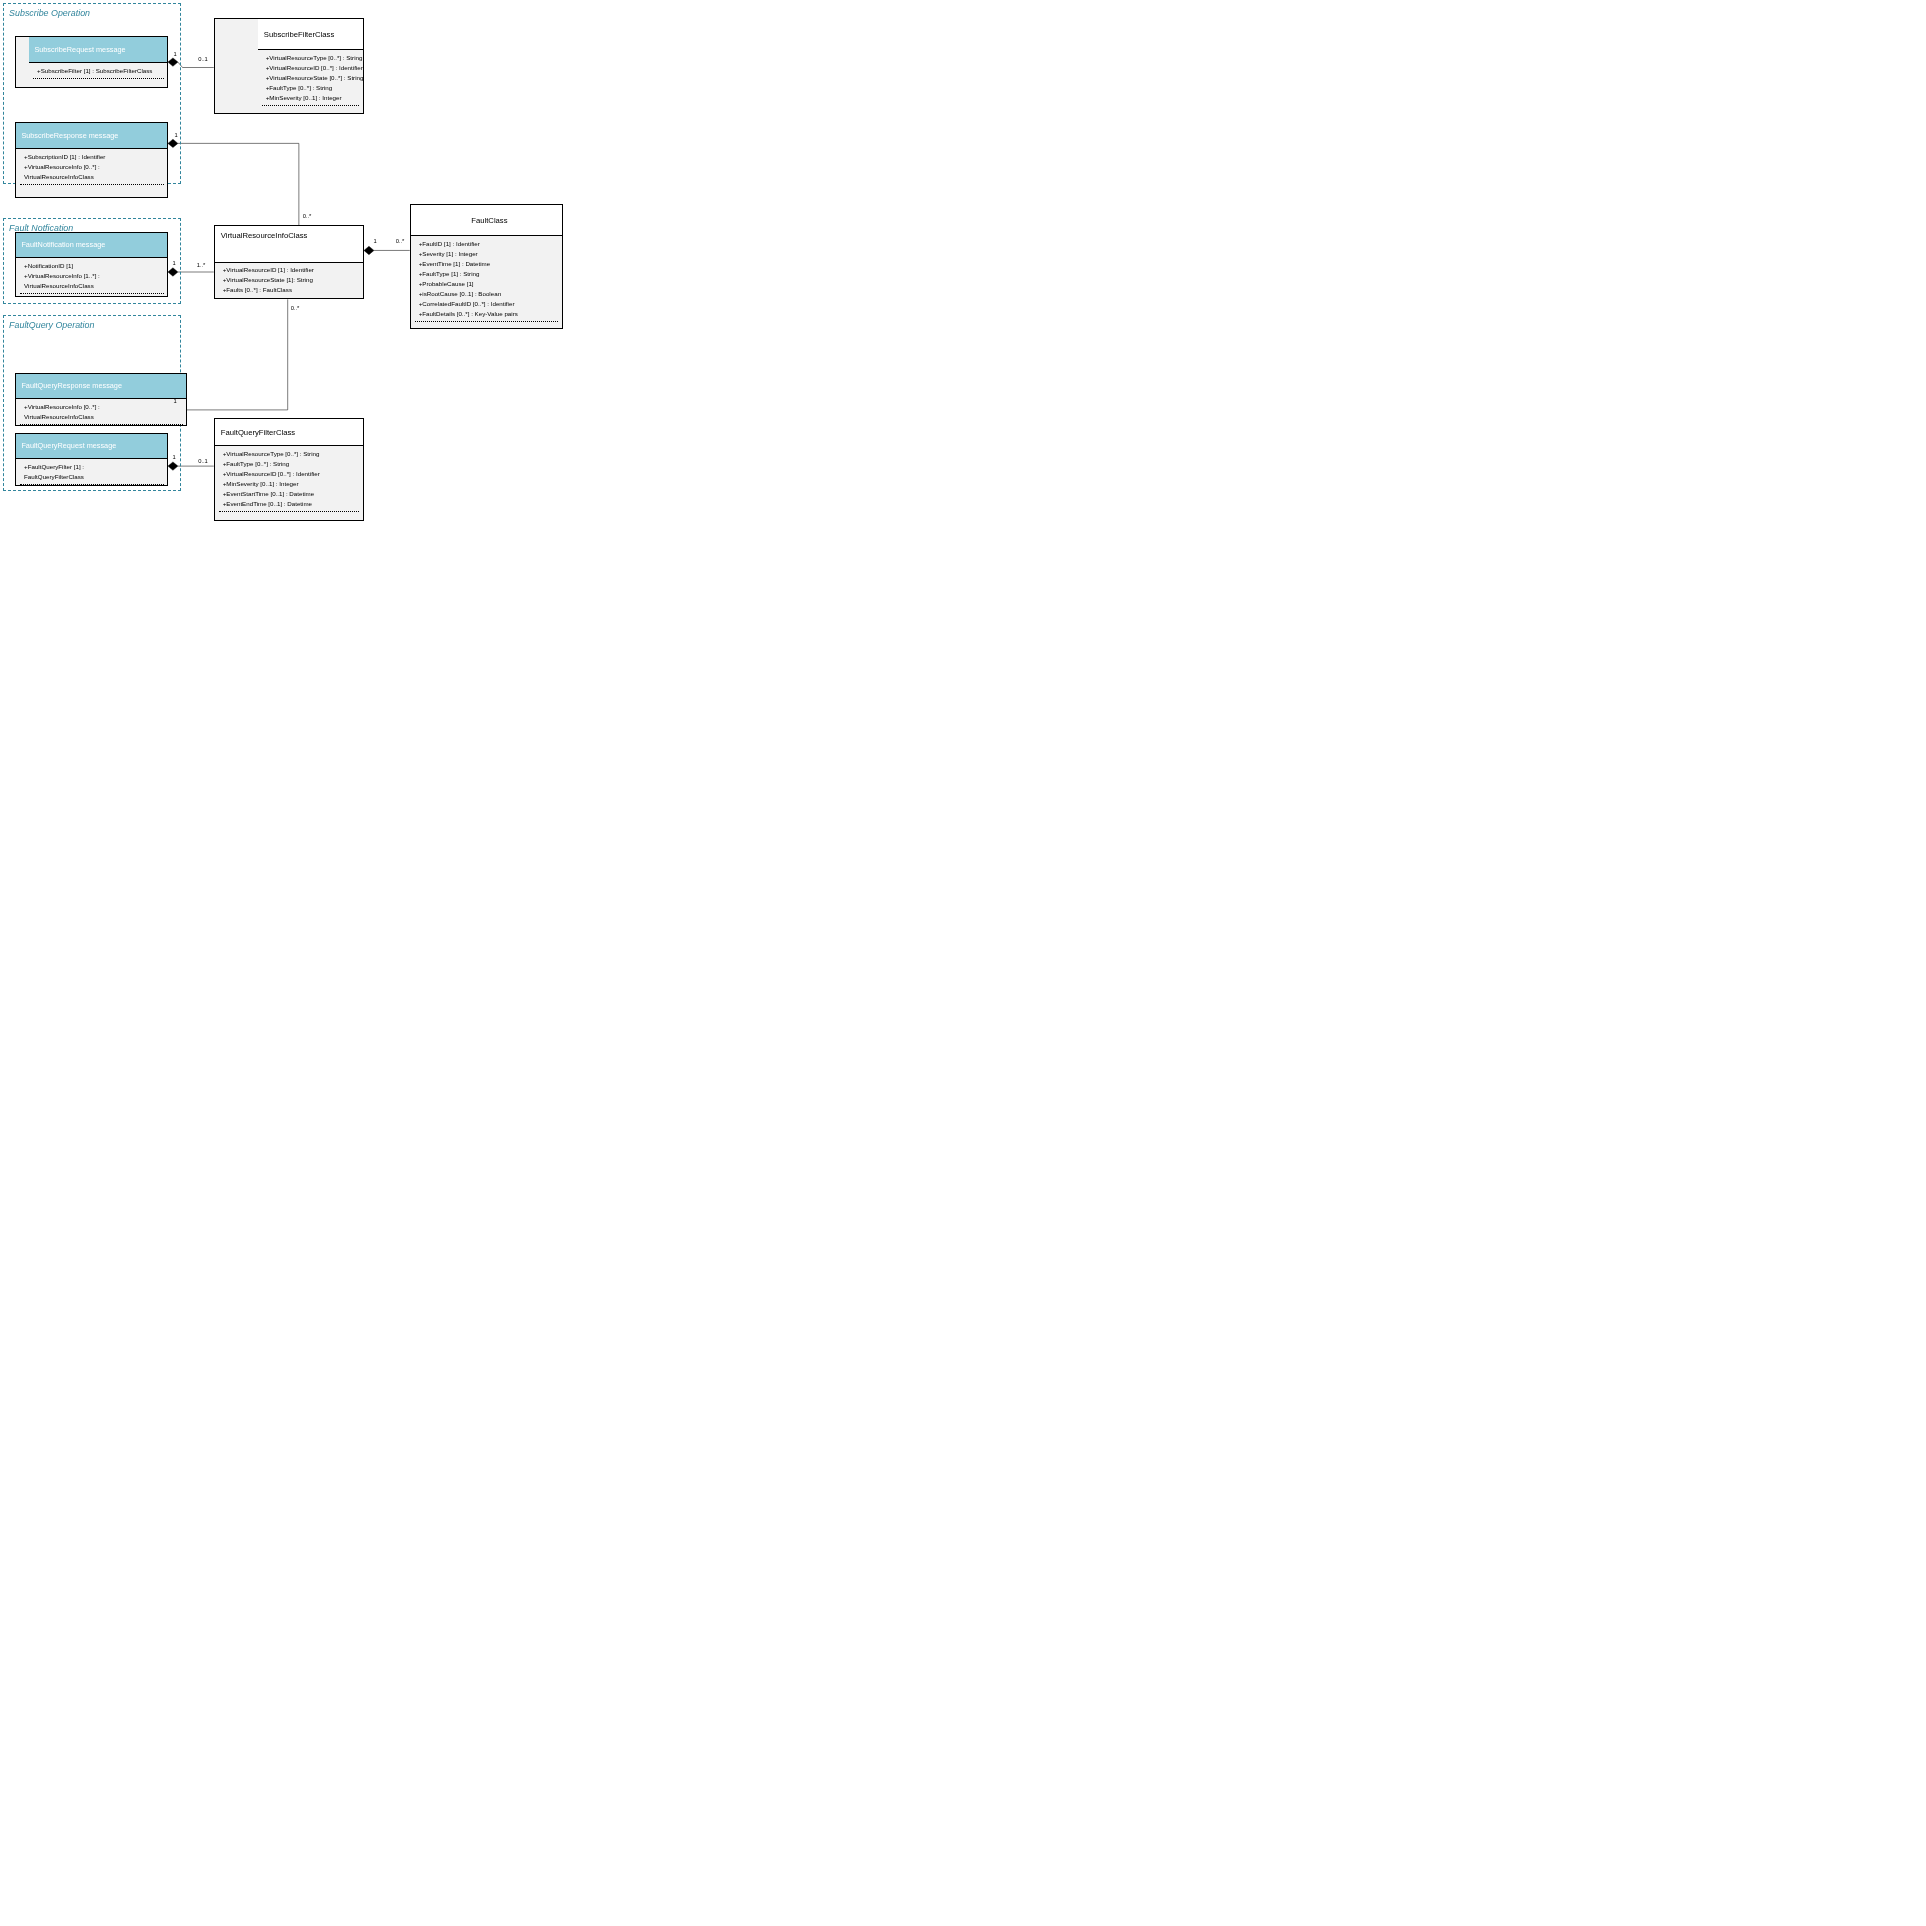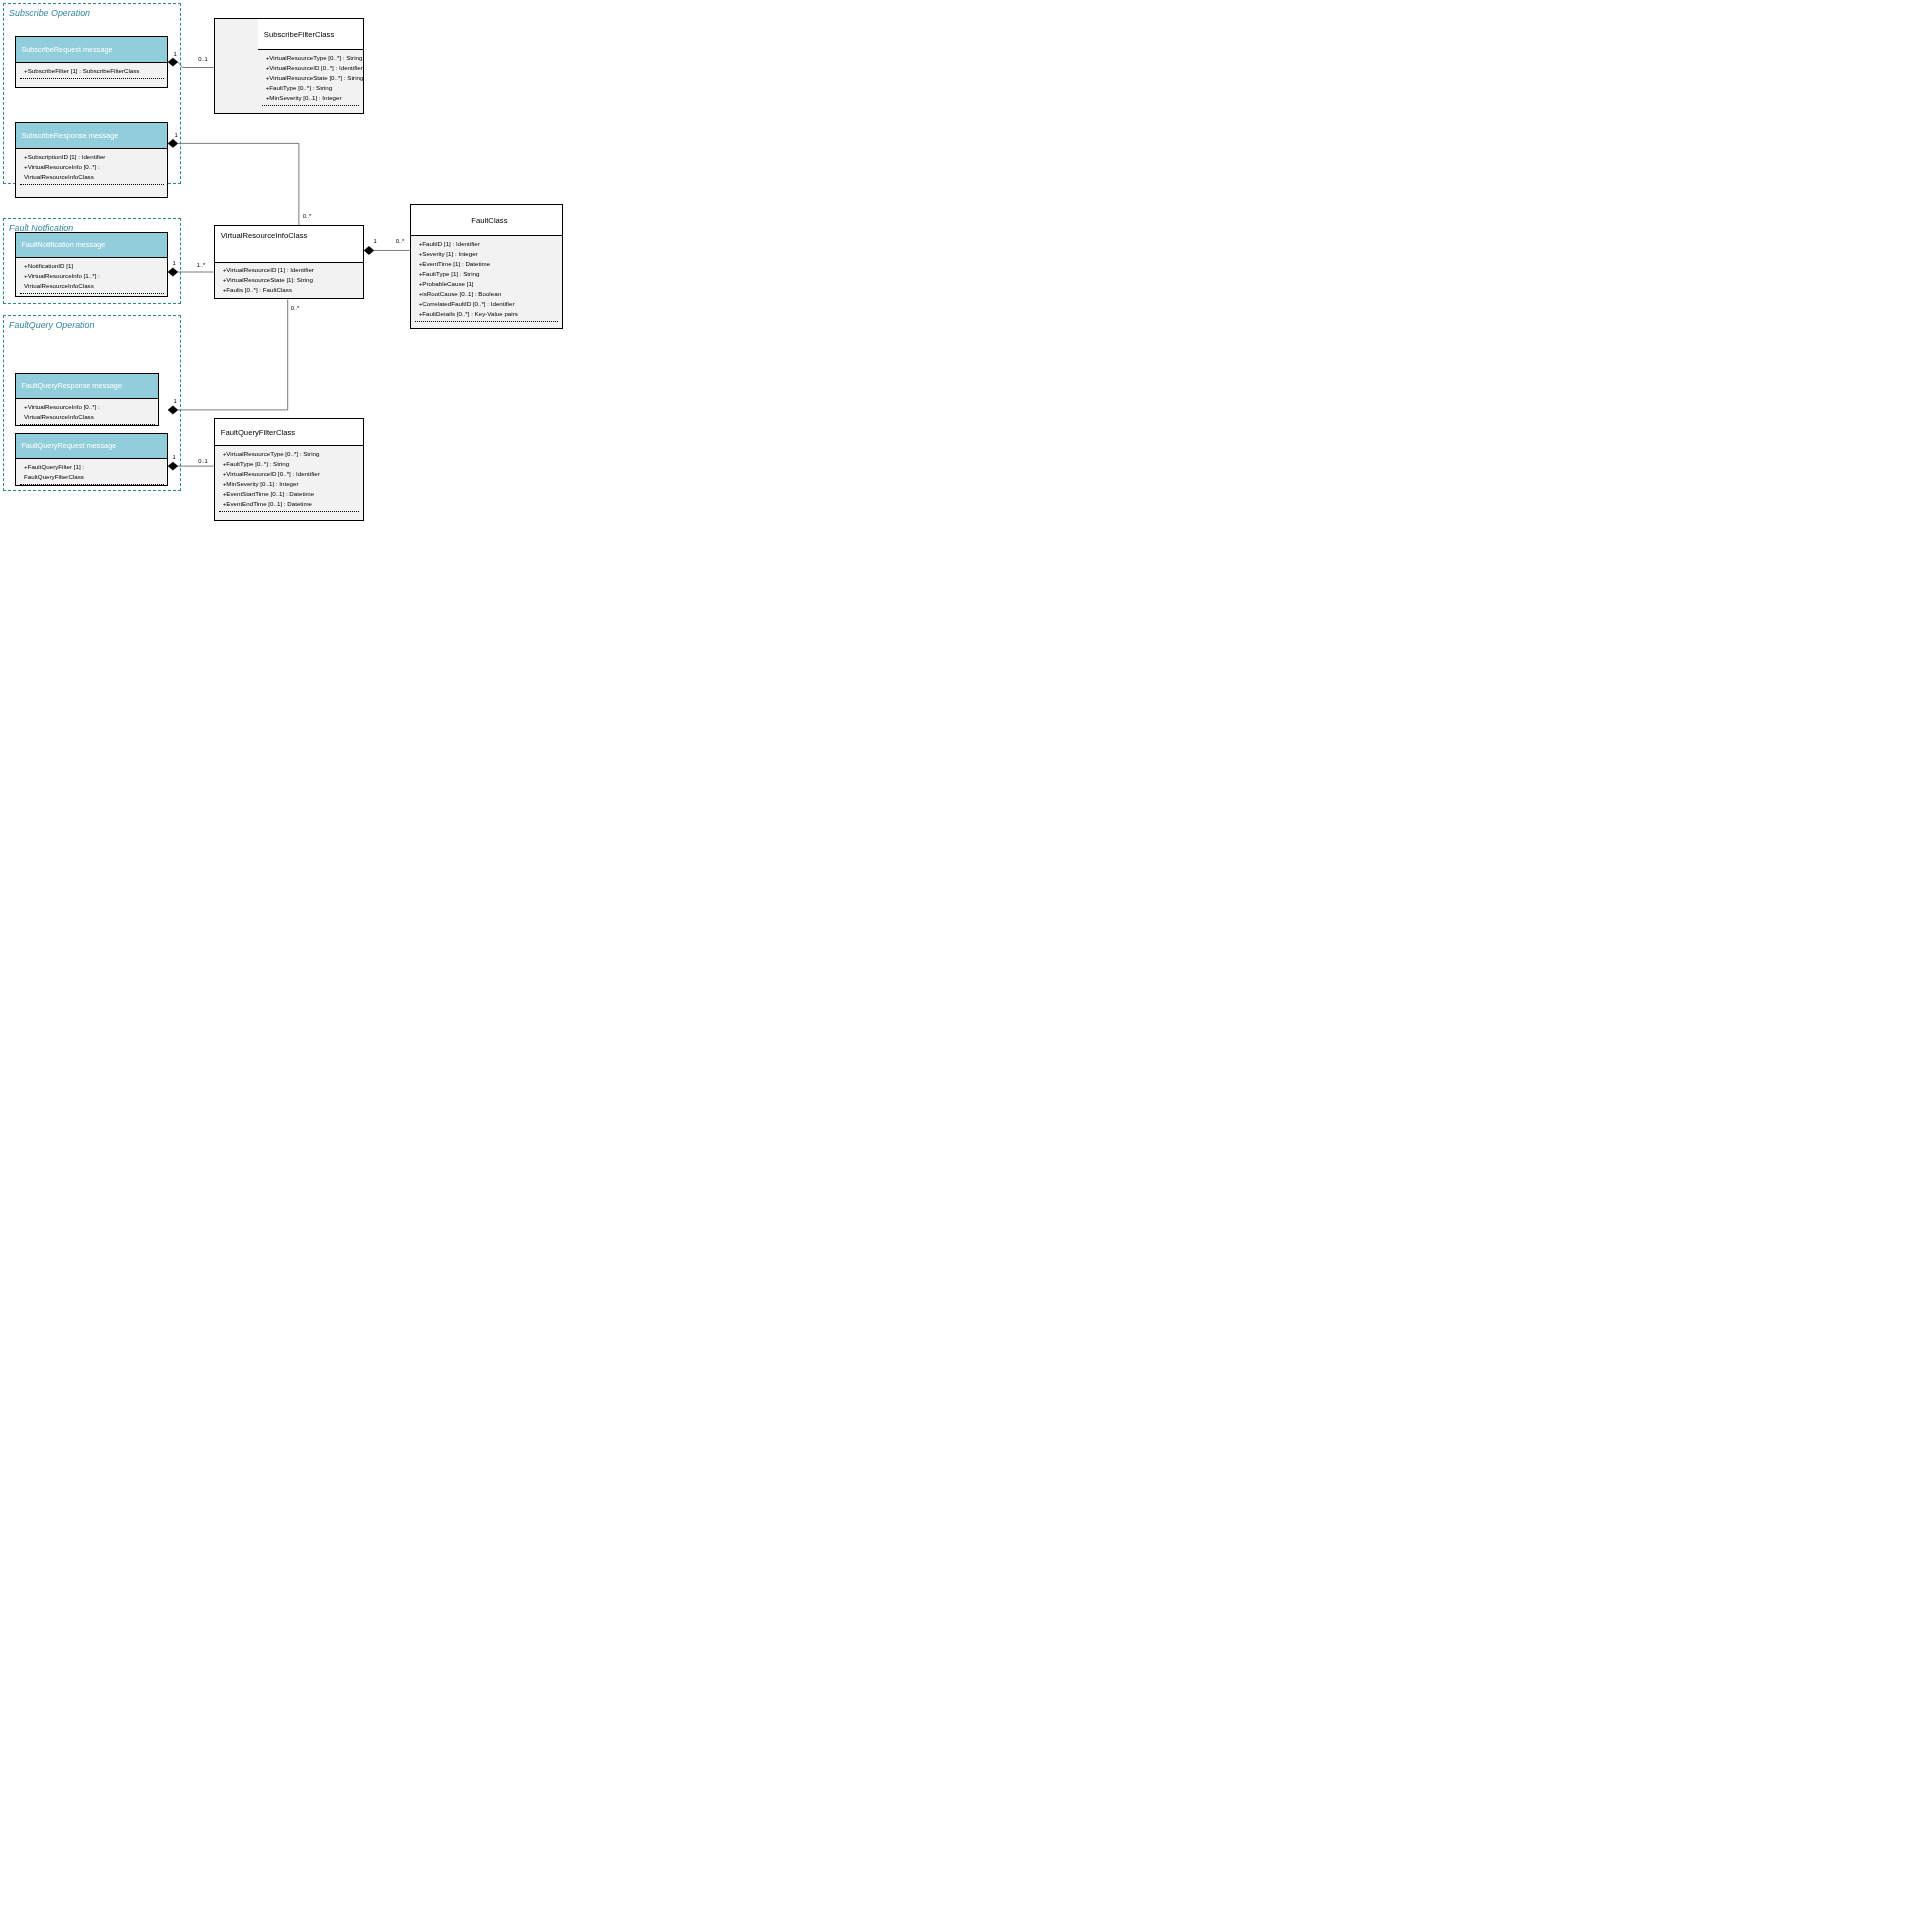--- a/index.html
+++ b/index.html
@@ -62,21 +62,21 @@
   <div class="group" style="left:3.1px;top:3.1px;width:178px;height:181px;">
     <div class="group-label">Subscribe Operation</div>
   </div>
   <div class="group" style="left:3.1px;top:218px;width:178px;height:86px;">
     <div class="group-label">Fault Notfication</div>
   </div>
   <div class="group" style="left:3.1px;top:315px;width:178px;height:176px;">
     <div class="group-label">FaultQuery Operation</div>
   </div>
 
-  <div class="box" style="left:15.4px;top:36px;width:153px;height:52px;">
+  <div class="box" style="left:15.4px;top:36px;width:153px;height:52px;padding-left:13px;">
     <div class="msg-header" style="height:25px;">
       <span class="msg-title">SubscribeRequest message</span>
     </div>
     <div class="box-body">
       <div class="attr">+SubscribeFilter [1] : SubscribeFilterClass</div>
       <div class="dotted-sep"></div>
     </div>
   </div>
 
   <div class="box" style="left:15.4px;top:122px;width:153px;height:76px;">
@@ -96,21 +96,21 @@
       <span class="msg-title">FaultNotification message</span>
     </div>
     <div class="box-body">
       <div class="attr">+NotificationID [1]</div>
       <div class="attr">+VirtualResourceInfo [1..*] :</div>
       <div class="attr">VirtualResourceInfoClass</div>
       <div class="dotted-sep"></div>
     </div>
   </div>
 
-  <div class="box" style="left:15.4px;top:373px;width:144px;height:53px;">
+  <div class="box" style="left:15.4px;top:373px;width:172px;height:53px;">
     <div class="msg-header" style="height:23.5px;">
       <span class="msg-title">FaultQueryResponse message</span>
     </div>
     <div class="box-body">
       <div class="attr">+VirtualResourceInfo [0..*] :</div>
       <div class="attr">VirtualResourceInfoClass</div>
       <div class="dotted-sep"></div>
     </div>
   </div>
 

